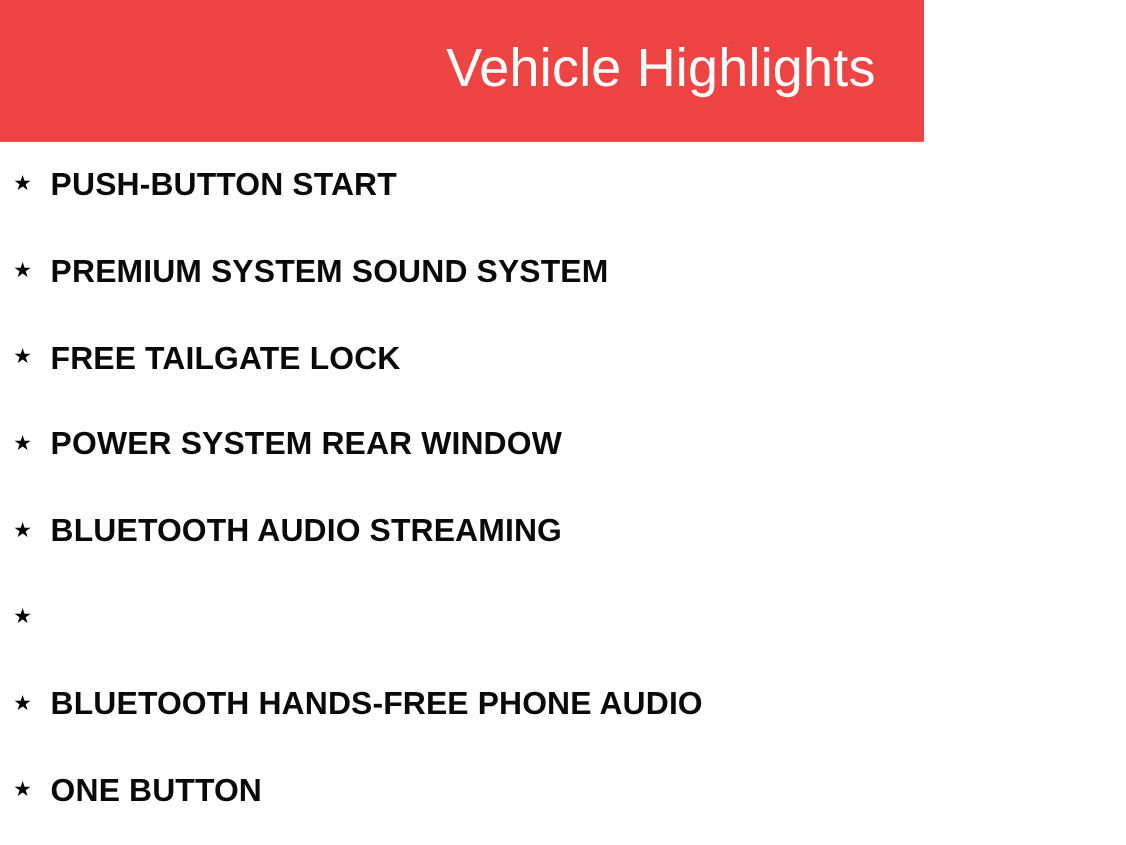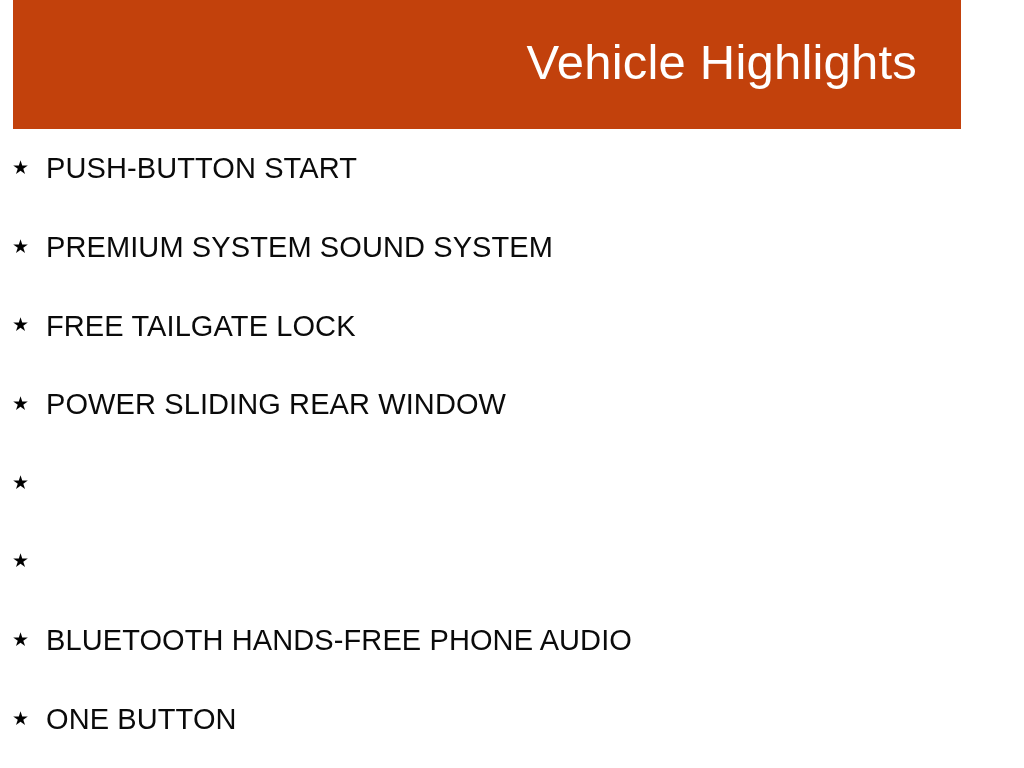--- a/index.html
+++ b/index.html
@@ -18,25 +18,25 @@
   #slide {
     position: relative;
     width: 1024px;
     height: 768px;
     background: #ffffff;
   }
 
   
   #header-banner {
     position: absolute;
-    left: 13px;
+    left: 0;
     top: 0;
-    width: 948px;
+    width: 840px;
     height: 129px;
-    background: #c2410c;
+    background: #ef4444;
     box-sizing: border-box;
   }
 
   #page-title {
     position: absolute;
     right: 44px;
     top: 30px;
     margin: 0;
     font-family: "Liberation Sans", sans-serif;
     font-size: 49px;
@@ -78,21 +78,21 @@
     text-align: left;
     position: relative;
     top: -1px;
   }
 
   .highlight-label {
     flex: 0 1 auto;
     margin-left: 14px;
     font-family: "Liberation Sans", sans-serif;
     font-size: 29px;
-    font-weight: normal;
+    font-weight: bold;
     line-height: 34px;
     color: #0a0a0a;
     white-space: nowrap;
     letter-spacing: 0.1px;
   }
 </style>
 </head>
 <body>
 
 <div id="slide">
@@ -113,25 +113,26 @@
       <span class="highlight-label">PREMIUM SYSTEM SOUND SYSTEM</span>
     </li>
 
     <li class="highlight-row">
       <span class="bullet-star">★</span>
       <span class="highlight-label">FREE TAILGATE LOCK</span>
     </li>
 
     <li class="highlight-row">
       <span class="bullet-star">★</span>
-      <span class="highlight-label">POWER SLIDING REAR WINDOW</span>
+      <span class="highlight-label">POWER SYSTEM REAR WINDOW</span>
     </li>
 
     <li class="highlight-row">
       <span class="bullet-star">★</span>
+      <span class="highlight-label">BLUETOOTH AUDIO STREAMING</span>
     </li>
 
     <li class="highlight-row">
       <span class="bullet-star">★</span>
     </li>
 
     <li class="highlight-row">
       <span class="bullet-star">★</span>
       <span class="highlight-label">BLUETOOTH HANDS-FREE PHONE AUDIO</span>
     </li>

